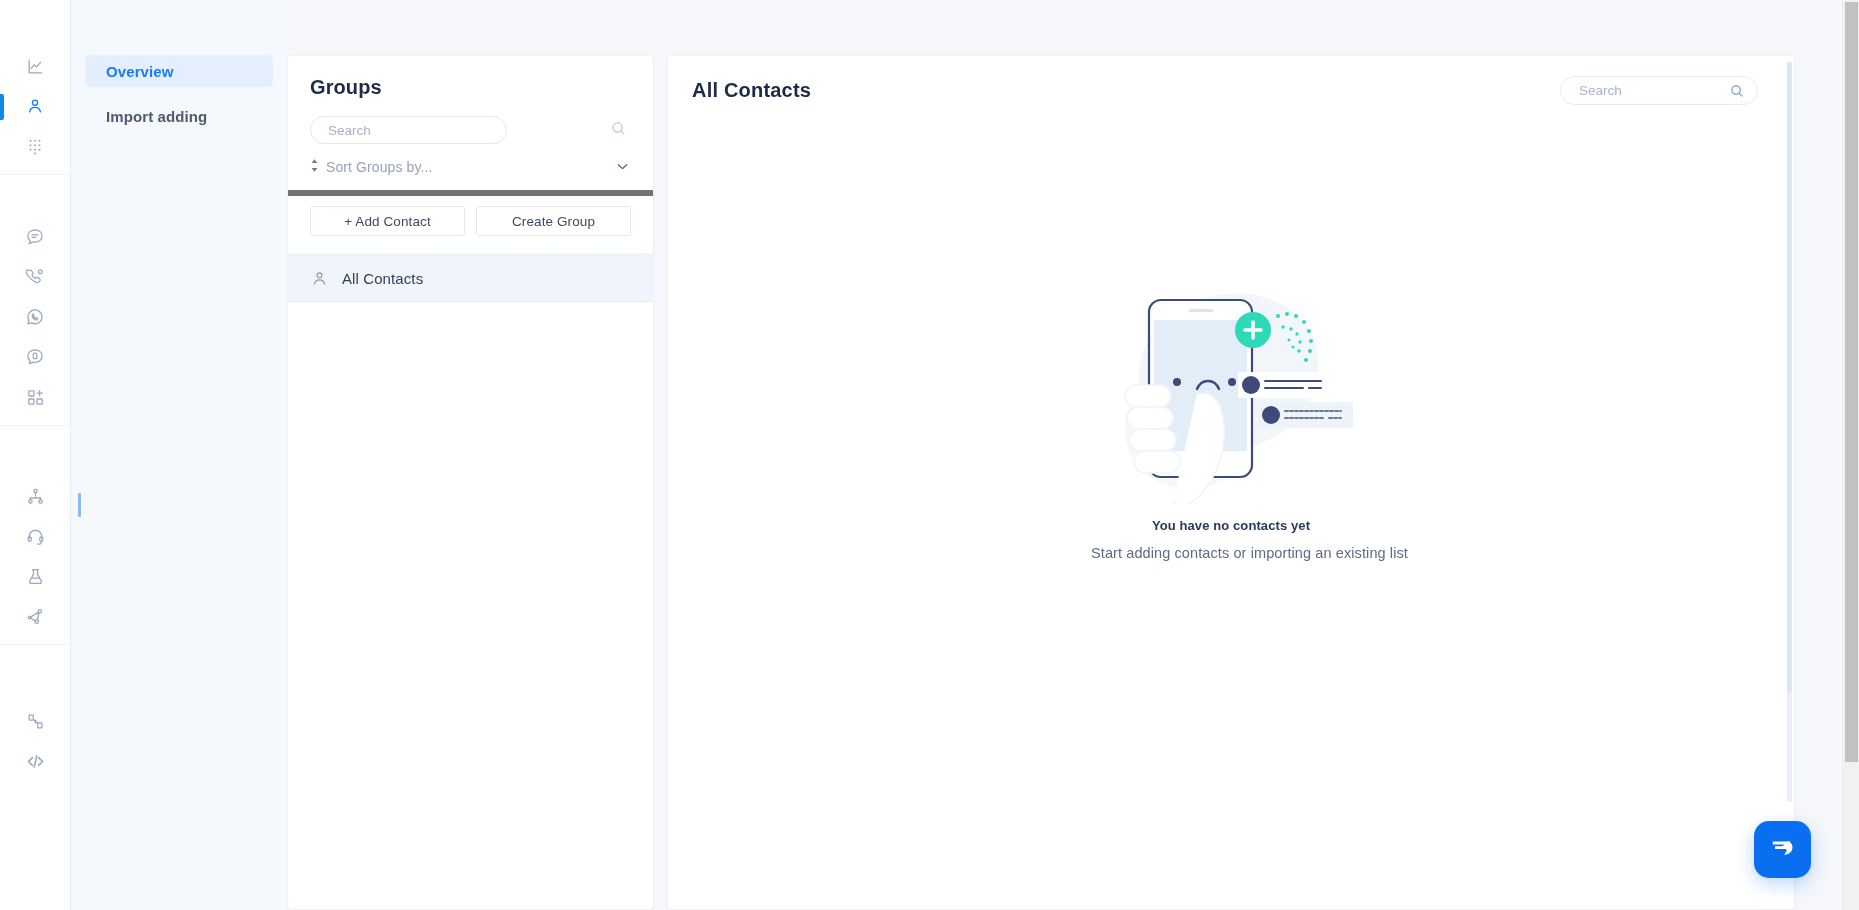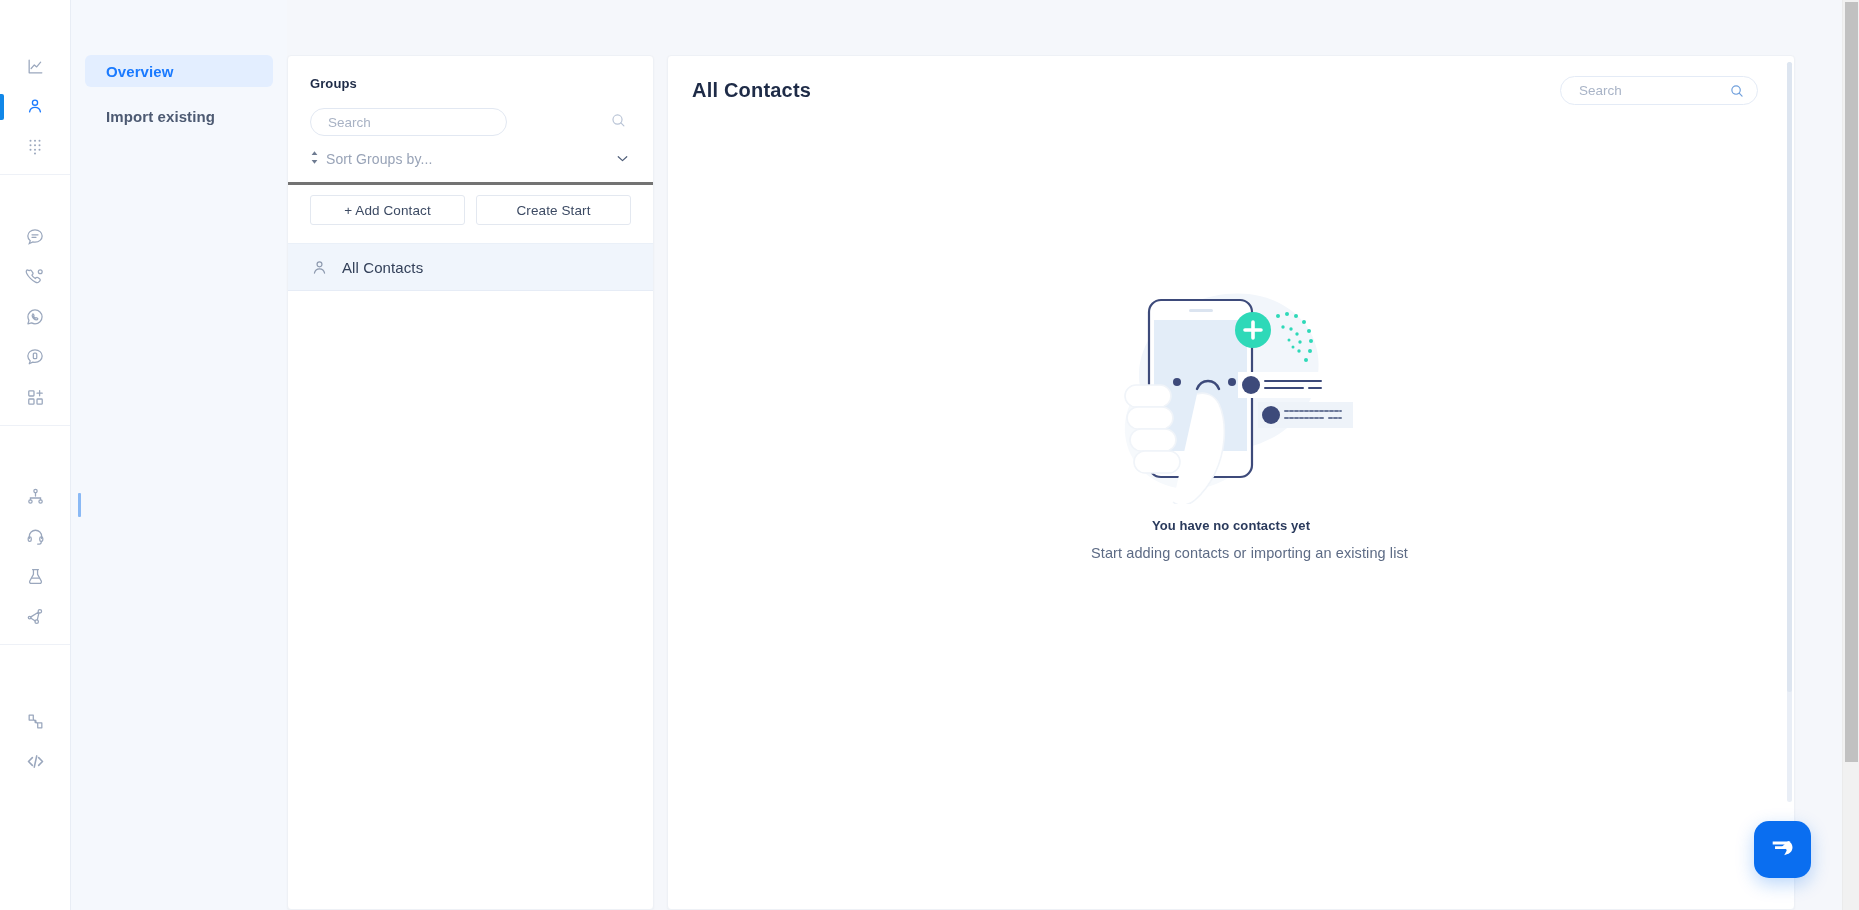--- a/index.html
+++ b/index.html
@@ -67,21 +67,21 @@
     margin: 55px 0 0 0;
     background: #ffffff;
     border: 1px solid #eef1f6;
     border-radius: 4px;
     height: 855px;
     box-shadow: 0 1px 2px rgba(30,45,75,.04);
     overflow: hidden;
   }
   .groups-head { padding: 20px 22px 0 22px; }
   .groups-title {
-    font-size: 13px; font-weight: bold; color: #1e2b47;
+    font-size: 20px; font-weight: bold; color: #1e2b47;
     letter-spacing: .1px; margin: 0 0 17px 0;
   }
   .search-row { display: flex; align-items: center; justify-content: space-between; }
   .search-pill {
     width: 197px; height: 28px;
     border: 1px solid #e2e8f2; border-radius: 14px;
     display: flex; align-items: center; padding: 0 15px;
     background: #fff;
   }
   .search-pill input {
@@ -93,21 +93,21 @@
   .search-btn { color: #b9c4d6; cursor: pointer; padding-right: 4px; }
   .sort-row {
     display: flex; justify-content: space-between;
     margin-top: 14px; padding-bottom: 14px; cursor: pointer;
   }
   .sort-left { display: flex; align-items: center; gap: 7px; }
   .sort-label { font-size: 14px; color: #98a3b7; letter-spacing: .1px; }
   .sort-icon { color: #6e7b91; }
   .btn-row {
     display: flex; gap: 11px; padding: 10px 22px 18px 22px;
-    border-top: 3px solid #737373;
+    border-top: 6px solid #737373;
   }
   .btn {
     flex: 1; height: 30px; border-radius: 3px;
     border: 1px solid #e3e8f0; background: #fff;
     font-family: "Liberation Sans", sans-serif;
     font-size: 13.5px; color: #3c4a63; cursor: pointer;
     display: flex; align-items: center; justify-content: center;
     letter-spacing: .1px;
   }
   .group-row {
@@ -347,21 +347,21 @@
     </div>
   </div>
 
   <div class="cursor-bar"></div>
 
   <div class="nav">
     <div class="nav-item active">
       <span>Overview</span>
     </div>
     <div class="nav-item">
-      <span>Import existing</span>
+      <span>Import adding</span>
     </div>
   </div>
 
   <div class="groups">
     <div class="groups-head">
       <div class="groups-title">Groups</div>
 
       <div class="search-row">
         <div class="search-pill">
           <input type="text" placeholder="Search" style="">
@@ -387,21 +387,21 @@
         <span style="color:#4e5d78;display:flex;">
           <svg width="17" height="17" viewBox="0 0 24 24" fill="none" stroke="currentColor" stroke-width="1.7" stroke-linecap="round" stroke-linejoin="round">
             <path d="M6 9.5l6 5.5 6-5.5"></path>
           </svg>
         </span>
       </div>
     </div>
 
     <div class="btn-row">
       <button class="btn">+ Add Contact</button>
-      <button class="btn">Create Start</button>
+      <button class="btn">Create Group</button>
     </div>
 
     <div class="group-row">
       <span class="g-ico">
         <svg width="19" height="19" viewBox="0 0 24 24" fill="none" stroke="currentColor" stroke-width="1.5" stroke-linecap="round">
           <circle cx="12" cy="8" r="3.1"></circle>
             <path d="M5.6 19.2c.7-3.6 3.4-5.5 6.4-5.5s5.7 1.9 6.4 5.5"></path>
         </svg>
       </span>
       <span class="g-label">All Contacts</span>

